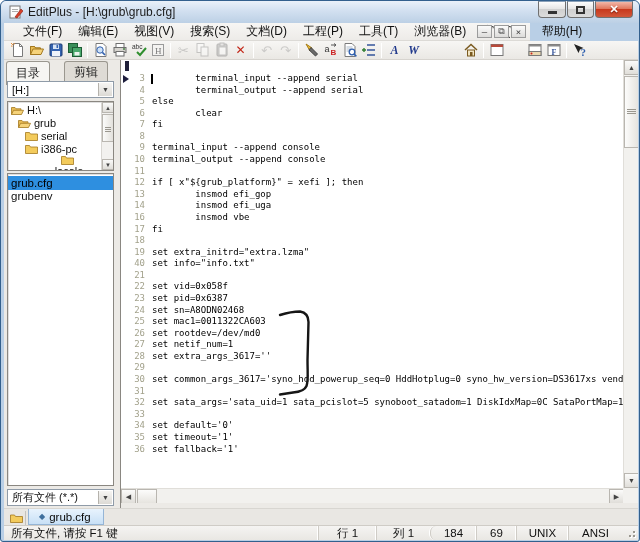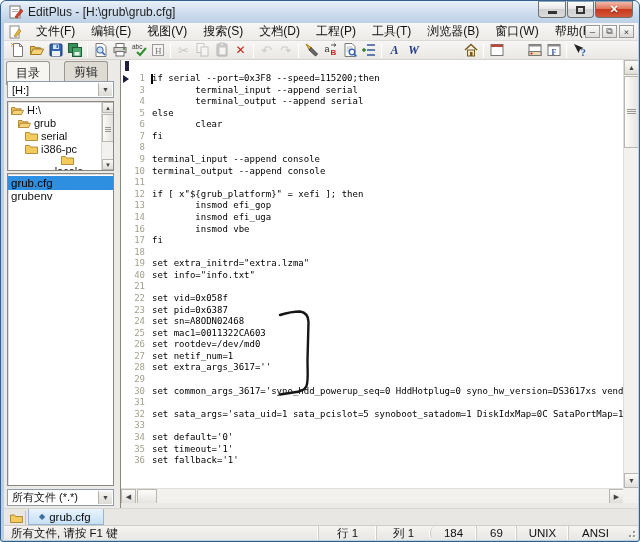--- a/index.html
+++ b/index.html
@@ -15,21 +15,21 @@
   .winbtns { position:absolute; right:6px; top:0; display:flex; }
   .winbtn { height:17px; border:1px solid #707070; border-top:1px solid #8aa0b8; border-radius:0 0 4px 4px;
     background:linear-gradient(#fdfdfd,#e6e6e6 45%,#cfcfcf 46%,#dcdcdc); display:flex; align-items:center; justify-content:center; margin-left:1px; }
   .winbtn.min { width:28px; } .winbtn.max { width:27px; }
   .winbtn.close { width:38px; background:linear-gradient(#f2b7a8,#e0765c 45%,#c7371b 46%,#d2573a); }
   .glyph-min { width:9px; height:3px; background:#333; margin-top:6px; }
   .glyph-max { width:9px; height:8px; border:2px solid #333; background:transparent; }
   .glyph-close { color:#fff; font-size:11px; font-weight:bold; text-shadow:0 1px 1px #7a1a08; }
 
   
-  .menubar { position:absolute; left:3px; top:22px; width:634px; height:18px;
+  .menubar { position:absolute; left:3px; top:22px; width:526px; height:18px;
     background:linear-gradient(#f7f6f4,#edebe8); border-bottom:1px solid #dcdad6; display:flex; align-items:center; }
   .doc-icon { width:13px; height:14px; margin:0 6px 0 5px; }
   .menu-item { font-size:12px; color:#111; padding:1px 8px; white-space:nowrap; }
   .mdi-ctrls { position:absolute; right:4px; top:2px; display:flex; }
   .mdi-btn { width:15px; height:13px; border:1px solid #9b9b9b; background:linear-gradient(#fbfbfb,#dddcda);
     font-size:9px; color:#444; display:flex; align-items:center; justify-content:center; margin-left:2px; font-family:"DejaVu Sans Mono", monospace; }
 
   
   .toolbar { position:absolute; left:3px; top:40px; width:634px; height:19px;
     background:linear-gradient(#f7f6f4,#eae8e4); border-bottom:1px solid #d7d4cf; display:flex; align-items:center; padding-left:4px; }
@@ -419,21 +419,20 @@
         <span class="arrow">▼</span>
       </div>
     </div>
 
     <div class="editor">
       <div class="ruler">
         <div class="colblock"></div>
         
       </div>
       <div class="code" id="code">
-          <div class="cl"><span class="ln">1</span><span class="ct">if serial --port=0x3F8 --speed=115200;then</span></div>
           <div class="cl"><span class="ln">3</span><span class="ct">        terminal_input --append serial</span></div>
           <div class="cl"><span class="ln">4</span><span class="ct">        terminal_output --append serial</span></div>
           <div class="cl"><span class="ln">5</span><span class="ct">else</span></div>
           <div class="cl"><span class="ln">6</span><span class="ct">        clear</span></div>
           <div class="cl"><span class="ln">7</span><span class="ct">fi</span></div>
           <div class="cl"><span class="ln">8</span><span class="ct"></span></div>
           <div class="cl"><span class="ln">9</span><span class="ct">terminal_input --append console</span></div>
           <div class="cl"><span class="ln">10</span><span class="ct">terminal_output --append console</span></div>
           <div class="cl"><span class="ln">11</span><span class="ct"></span></div>
           <div class="cl"><span class="ln">12</span><span class="ct">if [ x"${grub_platform}" = xefi ]; then</span></div>

